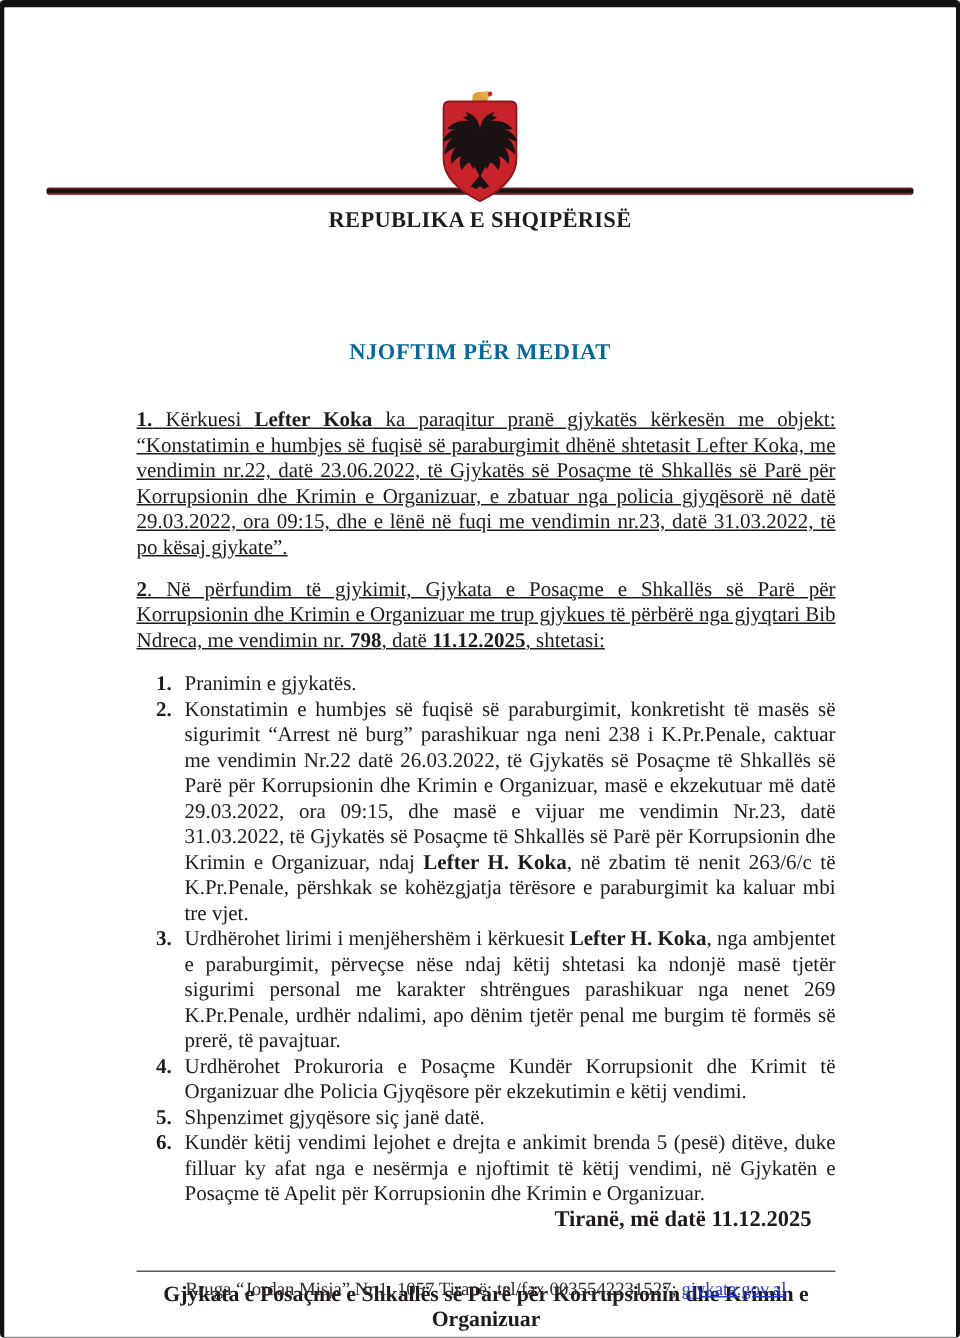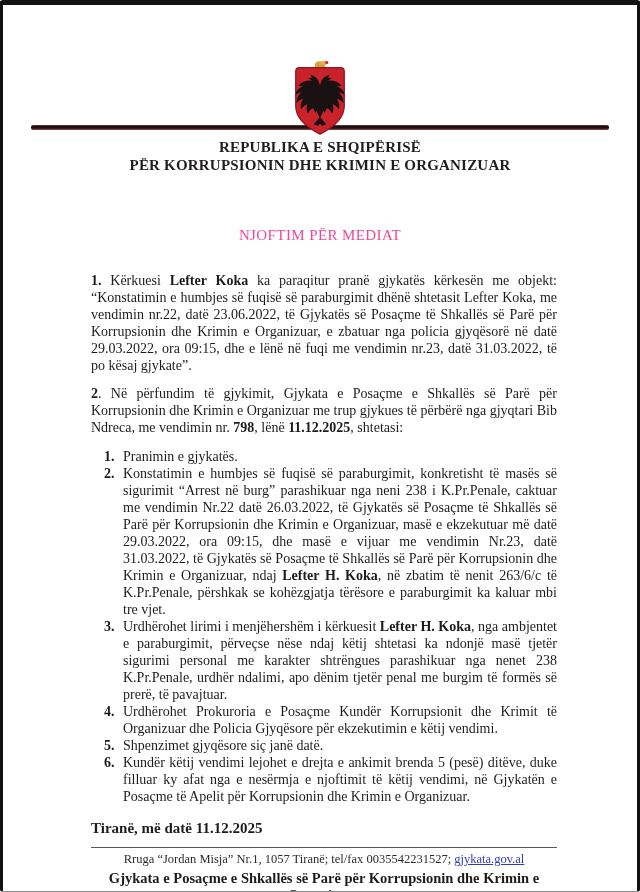--- a/index.html
+++ b/index.html
@@ -24,32 +24,32 @@
   }
   .emblem { position:absolute; top:55px; left:50%; transform:translateX(-50%);
     width:64px; height:83px; z-index:2; }
   .titles {
     position:absolute; top:134px; left:0; right:0; z-index:3;
     text-align:center; font-weight:bold; font-size:15px; line-height:17.5px;
     letter-spacing:.2px; color:#211d1d;
   }
   
   .subject {
-    text-align:center; font-weight:normal; font-size:15px; letter-spacing:.4px;
-    margin-top:32px; color:#ec4899;
+    text-align:center; font-weight:bold; font-size:15px; letter-spacing:.4px;
+    margin-top:32px; color:#0369a1;
   }
   .content { padding:0 80px 0 88px; font-size:14px; line-height:17px; }
-  .body-para { text-align:justify; }
+  .body-para { text-align:justify;text-decoration:underline; }
   .p1 { margin-top:28px; }
   .p2 { margin-top:11px; }
   ol.decisions { margin-top:12px; padding-left:27px; }
   ol.decisions li { text-align:justify; padding-left:5px; }
   ol.decisions li::marker { font-weight:bold; }
   .dateline {
-    margin-top:15px; padding-right:16px;
+    text-align:right; padding-right:16px;
     font-weight:bold; font-size:15px;
   }
   .signature {
     margin-top:33px; text-align:center; font-weight:bold; font-size:14.5px;
   }
   
   .footer {
     position:absolute; top:842px; left:88px; right:80px;
     border-top:1px solid #565656; padding-top:4px;
     text-align:center; font-size:12.5px; color:#2f2b2a;
@@ -79,34 +79,33 @@
           c10,-1 19,2 25,9 -3,1 -7,1 -10,0 8,3 13,8 15,15 -4,-1 -8,-3 -11,-5
           6,6 9,13 9,20 -4,-4 -8,-7 -12,-8 4,6 6,13 4,19 -3,-4 -7,-8 -11,-9
           2,5 2,11 -1,16 -2,-4 -5,-8 -9,-9 l-4,8 -5,-9 z"></path>
         <use href="#wingR" transform="translate(100,0) scale(-1,1)"></use>
         <path d="M50,40 l6,16 -3,14 4,10 -7,14 -7,-14 4,-10 -3,-14 z"></path>
         <path d="M50,92 l11,13 -7,3 -4,-4 -4,4 -7,-3 z"></path>
       </g>
     </svg>
     <div class="titles">
       <div>REPUBLIKA E SHQIPËRISË</div>
-      <div>PËR KORRUPSIONIN DHE KRIMIN E ORGANIZUAR</div>
     </div>
   </div>
 
   <div class="subject">NJOFTIM PËR MEDIAT</div>
 
   <div class="content">
     <p class="body-para p1"><b>1.</b><span> Kërkuesi </span><b>Lefter Koka</b><span> ka paraqitur pranë gjykatës kërkesën me objekt: “Konstatimin e humbjes së fuqisë së paraburgimit dhënë shtetasit Lefter Koka, me vendimin nr.22, datë 23.06.2022, të Gjykatës së Posaçme të Shkallës së Parë për Korrupsionin dhe Krimin e Organizuar, e zbatuar nga policia gjyqësorë në datë 29.03.2022, ora 09:15, dhe e lënë në fuqi me vendimin nr.23, datë 31.03.2022, të po kësaj gjykate”.</span></p>
-    <p class="body-para p2"><b>2</b><span>. Në përfundim të gjykimit, Gjykata e Posaçme e Shkallës së Parë për Korrupsionin dhe Krimin e Organizuar me trup gjykues të përbërë nga gjyqtari Bib Ndreca, me vendimin nr. </span><b>798</b><span>, lënë </span><b>11.12.2025</b><span>, shtetasi:</span></p>
+    <p class="body-para p2"><b>2</b><span>. Në përfundim të gjykimit, Gjykata e Posaçme e Shkallës së Parë për Korrupsionin dhe Krimin e Organizuar me trup gjykues të përbërë nga gjyqtari Bib Ndreca, me vendimin nr. </span><b>798</b><span>, datë </span><b>11.12.2025</b><span>, shtetasi:</span></p>
 
     <ol class="decisions">
       <li><span>Pranimin e gjykatës.</span></li>
       <li><span>Konstatimin e humbjes së fuqisë së paraburgimit, konkretisht të masës së sigurimit “Arrest në burg” parashikuar nga neni 238 i K.Pr.Penale, caktuar me vendimin Nr.22 datë 26.03.2022, të Gjykatës së Posaçme të Shkallës së Parë për Korrupsionin dhe Krimin e Organizuar, masë e ekzekutuar më datë 29.03.2022, ora 09:15, dhe masë e vijuar me vendimin Nr.23, datë 31.03.2022, të Gjykatës së Posaçme të Shkallës së Parë për Korrupsionin dhe Krimin e Organizuar, ndaj </span><b>Lefter H. Koka</b><span>, në zbatim të nenit 263/6/c të K.Pr.Penale, përshkak se kohëzgjatja tërësore e paraburgimit ka kaluar mbi tre vjet.</span></li>
-      <li><span>Urdhërohet lirimi i menjëhershëm i kërkuesit </span><b>Lefter H. Koka</b><span>, nga ambjentet e paraburgimit, përveçse nëse ndaj këtij shtetasi ka ndonjë masë tjetër sigurimi personal me karakter shtrëngues parashikuar nga nenet 238 K.Pr.Penale, urdhër ndalimi, apo dënim tjetër penal me burgim të formës së prerë, të pavajtuar.</span></li>
+      <li><span>Urdhërohet lirimi i menjëhershëm i kërkuesit </span><b>Lefter H. Koka</b><span>, nga ambjentet e paraburgimit, përveçse nëse ndaj këtij shtetasi ka ndonjë masë tjetër sigurimi personal me karakter shtrëngues parashikuar nga nenet 269 K.Pr.Penale, urdhër ndalimi, apo dënim tjetër penal me burgim të formës së prerë, të pavajtuar.</span></li>
       <li><span>Urdhërohet Prokuroria e Posaçme Kundër Korrupsionit dhe Krimit të Organizuar dhe Policia Gjyqësore për ekzekutimin e këtij vendimi.</span></li>
       <li><span>Shpenzimet gjyqësore siç janë datë.</span></li>
       <li><span>Kundër këtij vendimi lejohet e drejta e ankimit brenda 5 (pesë) ditëve, duke filluar ky afat nga e nesërmja e njoftimit të këtij vendimi, në Gjykatën e Posaçme të Apelit për Korrupsionin dhe Krimin e Organizuar.</span></li>
     </ol>
 
     <div class="dateline">Tiranë, më datë 11.12.2025</div>
     <div class="signature">Gjykata e Posaçme e Shkallës së Parë për Korrupsionin dhe Krimin e Organizuar</div>
   </div>
 
   <div class="footer">

